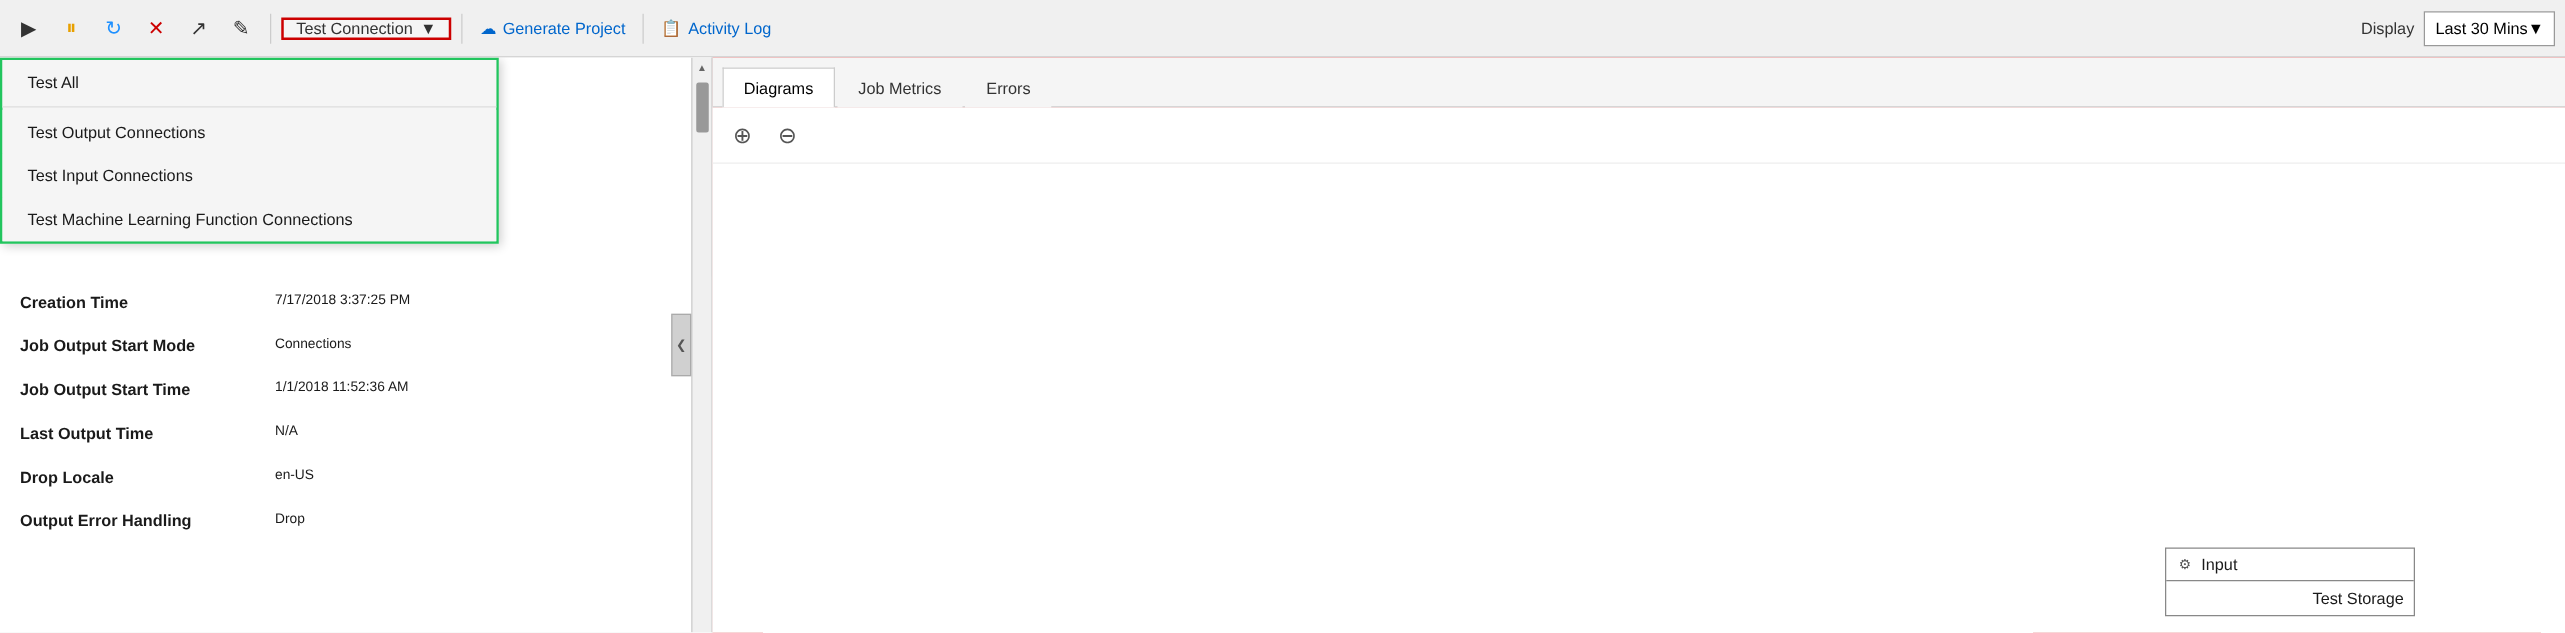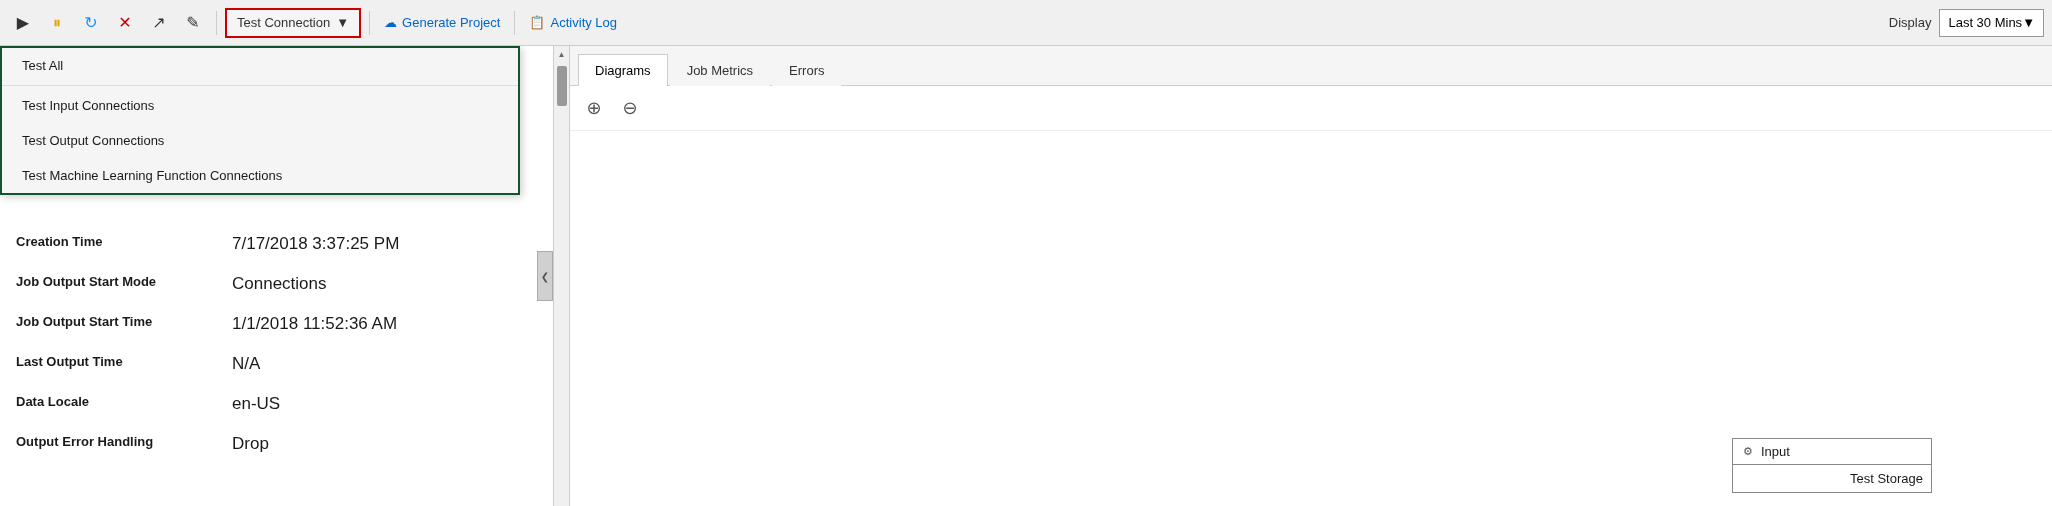--- a/index.html
+++ b/index.html
@@ -40,21 +40,21 @@
 
     .test-connection-btn {
       display: flex;
       align-items: center;
       border: 2px solid #cc0000;
       background: #f5f5f5;
       padding: 4px 10px;
       cursor: pointer;
       font-size: 13px;
       color: #333;
-      height: 30px;
+      height: 18px;
       gap: 6px;
     }
 
     .separator { width: 1px; height: 24px; background: #ccc; margin: 0 4px; }
 
     .toolbar-link {
       display: flex;
       align-items: center;
       color: #0066cc;
       text-decoration: none;
@@ -95,23 +95,23 @@
       border-right: 1px solid #ccc;
       position: relative;
       overflow: hidden;
     }
 
     
     .dropdown-menu {
       position: absolute;
       top: 0;
       left: 0;
-      width: 520px;
+      width: 399px;
       background: #f5f5f5;
-      border: 2px solid #14532d;
+      border: 2px solid #22c55e;
       z-index: 100;
       box-shadow: 2px 2px 8px rgba(0,0,0,0.2);
     }
     .dropdown-item {
       padding: 10px 20px;
       cursor: pointer;
       font-size: 13px;
       color: #1a1a1a;
       background: #f5f5f5;
     }
@@ -130,31 +130,31 @@
       bottom: 0;
       padding: 8px 16px;
       overflow-y: auto;
       background: white;
     }
     .prop-row {
       display: flex;
       padding: 5px 0;
       border-bottom: none;
       align-items: flex-start;
-      gap: 16px;
+      gap: 4px;
     }
     .prop-label {
       font-weight: bold;
       min-width: 200px;
       color: #1a1a1a;
       font-size: 13px;
     }
     .prop-value {
       color: #1a1a1a;
-      font-size: 17px;
+      font-size: 11px;
     }
     .prop-spacer { height: 10px; }
 
     
     .scrollbar-area {
       position: absolute;
       right: 0;
       top: 0;
       bottom: 0;
       width: 16px;
@@ -360,24 +360,24 @@
 
 <div class="main-area">
 
   <div class="left-panel">
 
     <div class="dropdown-menu">
       <div class="dropdown-item first">
         <span>Test All</span>
       </div>
       <div class="dropdown-item">
+        <span>Test Output Connections</span>
+      </div>
+      <div class="dropdown-item">
         <span>Test Input Connections</span>
-      </div>
-      <div class="dropdown-item">
-        <span>Test Output Connections</span>
       </div>
       <div class="dropdown-item">
         <span>Test Machine Learning Function Connections</span>
       </div>
     </div>
 
     <div class="properties-panel">
       <div class="prop-row">
         <span class="prop-label">Creation Time</span>
         <span class="prop-value">7/17/2018 3:37:25 PM</span>
@@ -392,21 +392,21 @@
         <span class="prop-label">Job Output Start Time</span>
         <span class="prop-value">1/1/2018 11:52:36 AM</span>
       </div>
       <div class="prop-spacer"></div>
       <div class="prop-row">
         <span class="prop-label">Last Output Time</span>
         <span class="prop-value">N/A</span>
       </div>
       <div class="prop-spacer"></div>
       <div class="prop-row">
-        <span class="prop-label">Data Locale</span>
+        <span class="prop-label">Drop Locale</span>
         <span class="prop-value">en-US</span>
       </div>
       <div class="prop-spacer"></div>
       <div class="prop-row">
         <span class="prop-label">Output Error Handling</span>
         <span class="prop-value">Drop</span>
       </div>
     </div>
 
     <div class="scrollbar-area">

